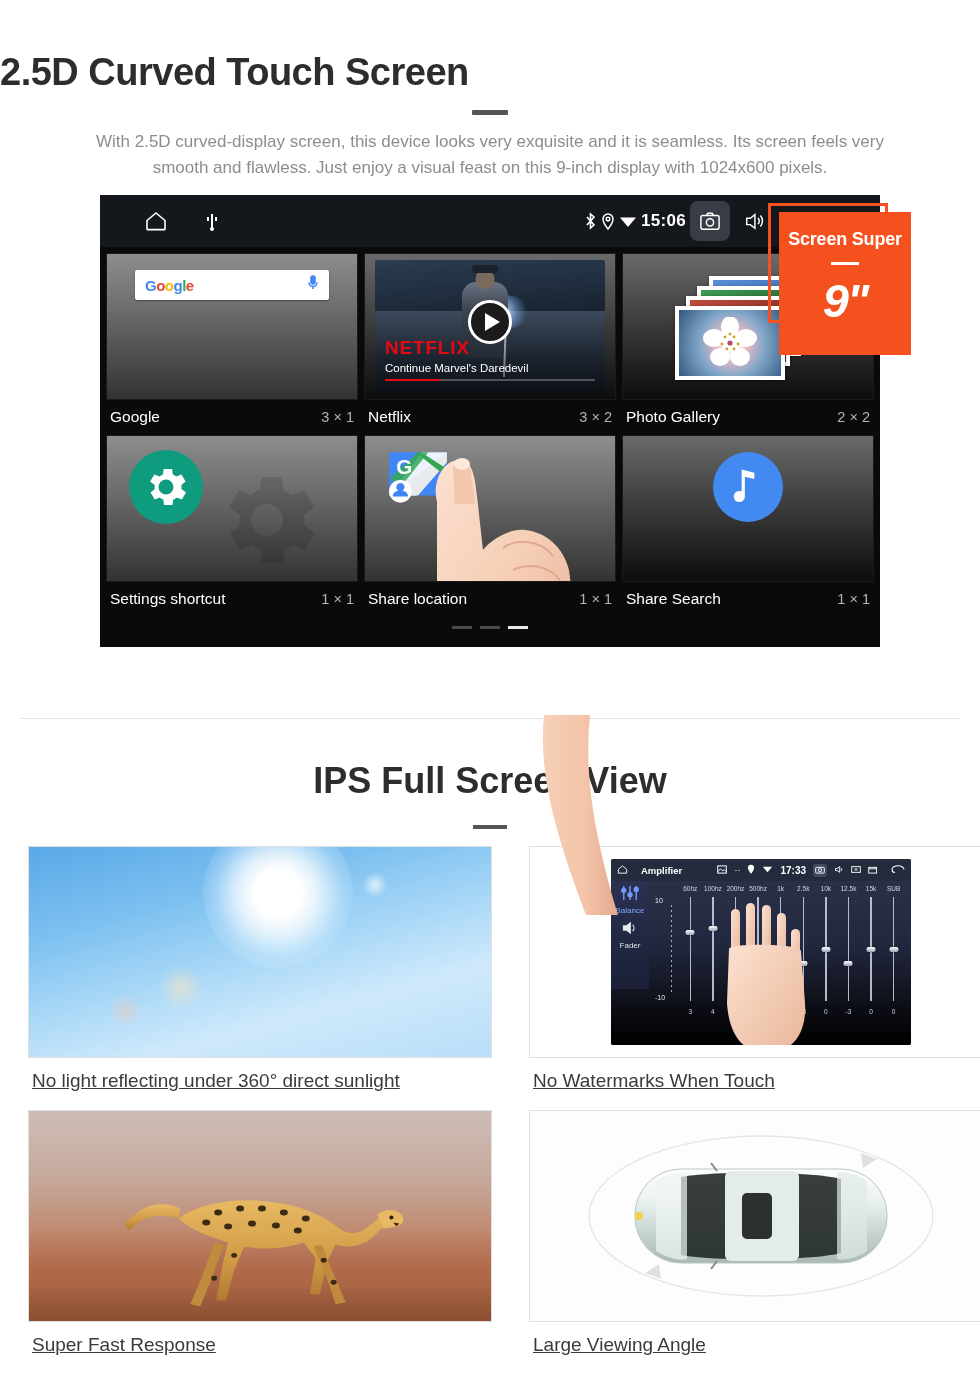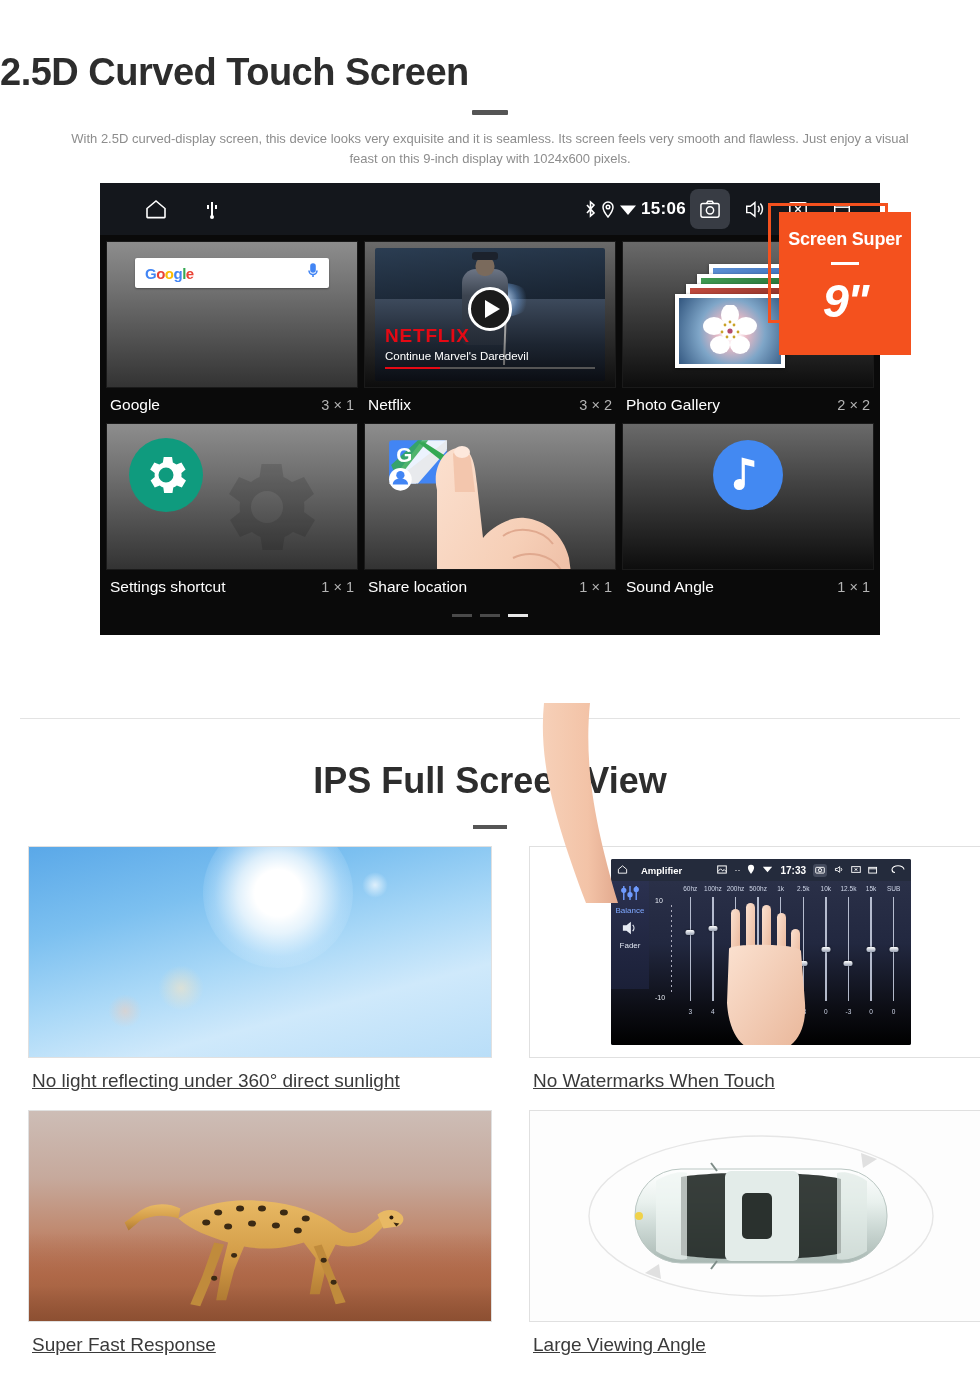--- a/index.html
+++ b/index.html
@@ -12,21 +12,21 @@
   .page { position: relative; width: 980px; height: 1394px; background:#fff; }
 
   
   .sec1-title {
     font-size:38px; font-weight:bold; color:#2d2d2d;
     letter-spacing:-0.5px; padding-top:52px; line-height:1.1;
   }
   .rule { width:36px; height:5px; background:#555; margin:16px auto 14px; border-radius:1px; }
   .sec1-desc {
     width:840px; margin:0 auto; text-align:center; color:#8d8d8d;
-    font-size:13px; line-height:1.55;
+    font-size:17px; line-height:1.55;
   }
 
   
   .device-wrap { position:relative; width:780px; height:455px; margin:14px auto 0; }
   .device { position:absolute; left:0; top:0; width:780px; height:452px;
     background:#0a0a0a; overflow:hidden; }
 
   .statusbar { position:relative; height:52px; background:#14171c; display:flex;
     align-items:center; padding:0 14px; }
   .sb-left { display:flex; align-items:center; gap:36px; padding-left:30px; }
@@ -426,21 +426,21 @@
 
           <div class="cell">
             <div class="card dark">
               <div class="note-circle">
                 <svg width="38" height="42" viewBox="0 0 24 26" fill="#fff">
                   <path d="M10 19a3.5 3.5 0 1 1-3.5-3.5c.6 0 1.1.1 1.5.3V2l8 2v4l-6-1.5V19z"></path>
                 </svg>
               </div>
             </div>
             <div class="cap">
-              <span>Sound Angle</span>
+              <span>Share Search</span>
               <span class="dim">1 × 1</span>
             </div>
           </div>
         </div>
 
         <div class="dots">
           <span class="dot"></span>
           <span class="dot"></span>
           <span class="dot on"></span>
         </div>

